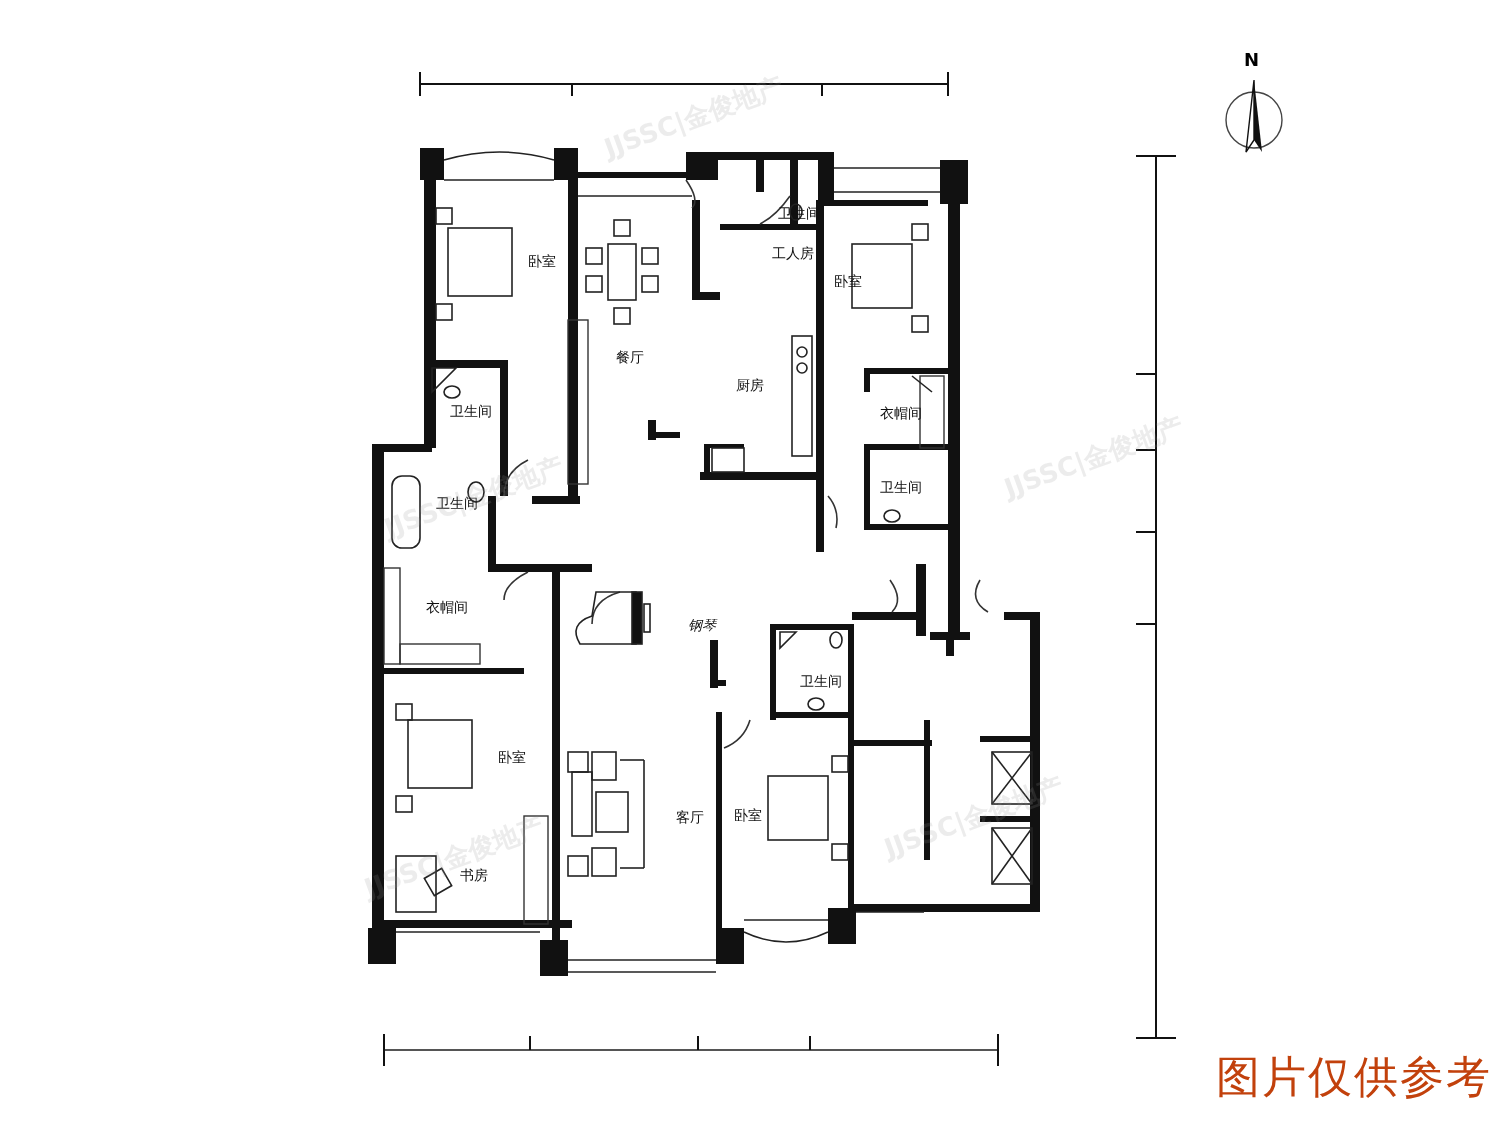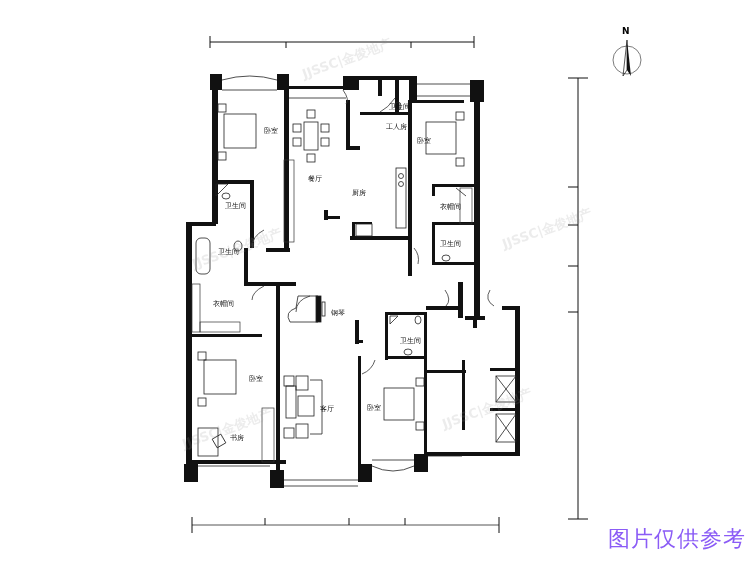--- a/index.html
+++ b/index.html
@@ -1,20 +1,20 @@
 <!DOCTYPE html>
 <html><head>
 <meta charset="utf-8">
 <style>
   html,body{margin:0;padding:0;background:#fff;}
   body{width:750px;height:562px;position:relative;overflow:hidden;font-family:"DejaVu Sans",sans-serif;}
   #plan{position:absolute;left:0;top:0;width:750px;height:562px;}
   .lbl{position:absolute;font-size:7px;color:#111;white-space:nowrap;line-height:1;}
   .wm{position:absolute;font-size:13px;color:rgba(150,150,150,0.18);font-weight:bold;transform:rotate(-20deg);white-space:nowrap;font-family:"DejaVu Sans",sans-serif;}
-  .caption{position:absolute;right:4px;bottom:8px;font-size:22px;color:#8b5cf6;font-family:Liberation Sans, sans-serif;letter-spacing:1px;margin-left:10px;}
+  .caption{position:absolute;right:4px;bottom:8px;font-size:22px;color:#c2410c;font-family:Liberation Sans, sans-serif;letter-spacing:1px;margin-left:10px;}
   .north{position:absolute;left:612px;top:30px;width:30px;height:50px;}
   .north-label{position:absolute;left:622px;top:26px;font-size:9px;font-weight:bold;}
 </style>
 </head>
 <body>
 
 <svg id="plan" viewBox="0 0 750 562" xmlns="http://www.w3.org/2000/svg">
 
   <g stroke="#111" stroke-width="1" fill="none">
 
@@ -211,30 +211,30 @@
     <line x1="496" y1="414" x2="516" y2="442"></line>
     <line x1="516" y1="414" x2="496" y2="442"></line>
   </g>
 </svg>
 
 <div class="lbl" style="left:264px;top:128px;">卧室</div>
 <div class="lbl" style="left:308px;top:176px;">餐厅</div>
 <div class="lbl" style="left:389px;top:104px;">卫生间</div>
 <div class="lbl" style="left:386px;top:124px;">工人房</div>
 <div class="lbl" style="left:417px;top:138px;">卧室</div>
-<div class="lbl" style="left:352px;top:190px;">厨房</div>
+<div class="lbl" style="left:368px;top:190px;">厨房</div>
 <div class="lbl" style="left:440px;top:204px;">衣帽间</div>
 <div class="lbl" style="left:440px;top:241px;">卫生间</div>
 <div class="lbl" style="left:225px;top:203px;">卫生间</div>
 <div class="lbl" style="left:218px;top:249px;">卫生间</div>
 <div class="lbl" style="left:213px;top:301px;">衣帽间</div>
-<div class="lbl" style="left:331px;top:310px;">钢琴</div>
+<div class="lbl" style="left:344px;top:310px;font-style:italic;">钢琴</div>
 <div class="lbl" style="left:400px;top:338px;">卫生间</div>
 <div class="lbl" style="left:249px;top:376px;">卧室</div>
-<div class="lbl" style="left:320px;top:406px;">客厅</div>
+<div class="lbl" style="left:338px;top:406px;">客厅</div>
 <div class="lbl" style="left:367px;top:405px;">卧室</div>
 <div class="lbl" style="left:230px;top:435px;">书房</div>
 
 <div class="north-label">N</div>
 <svg class="north" viewBox="0 0 30 50">
   <circle cx="15" cy="30" r="14" fill="none" stroke="#444" stroke-width="0.7"></circle>
   <polygon points="15,10 19,46 15,40" fill="#111"></polygon>
   <polygon points="15,10 11,46 15,40" fill="none" stroke="#111" stroke-width="0.7"></polygon>
 </svg>
 

